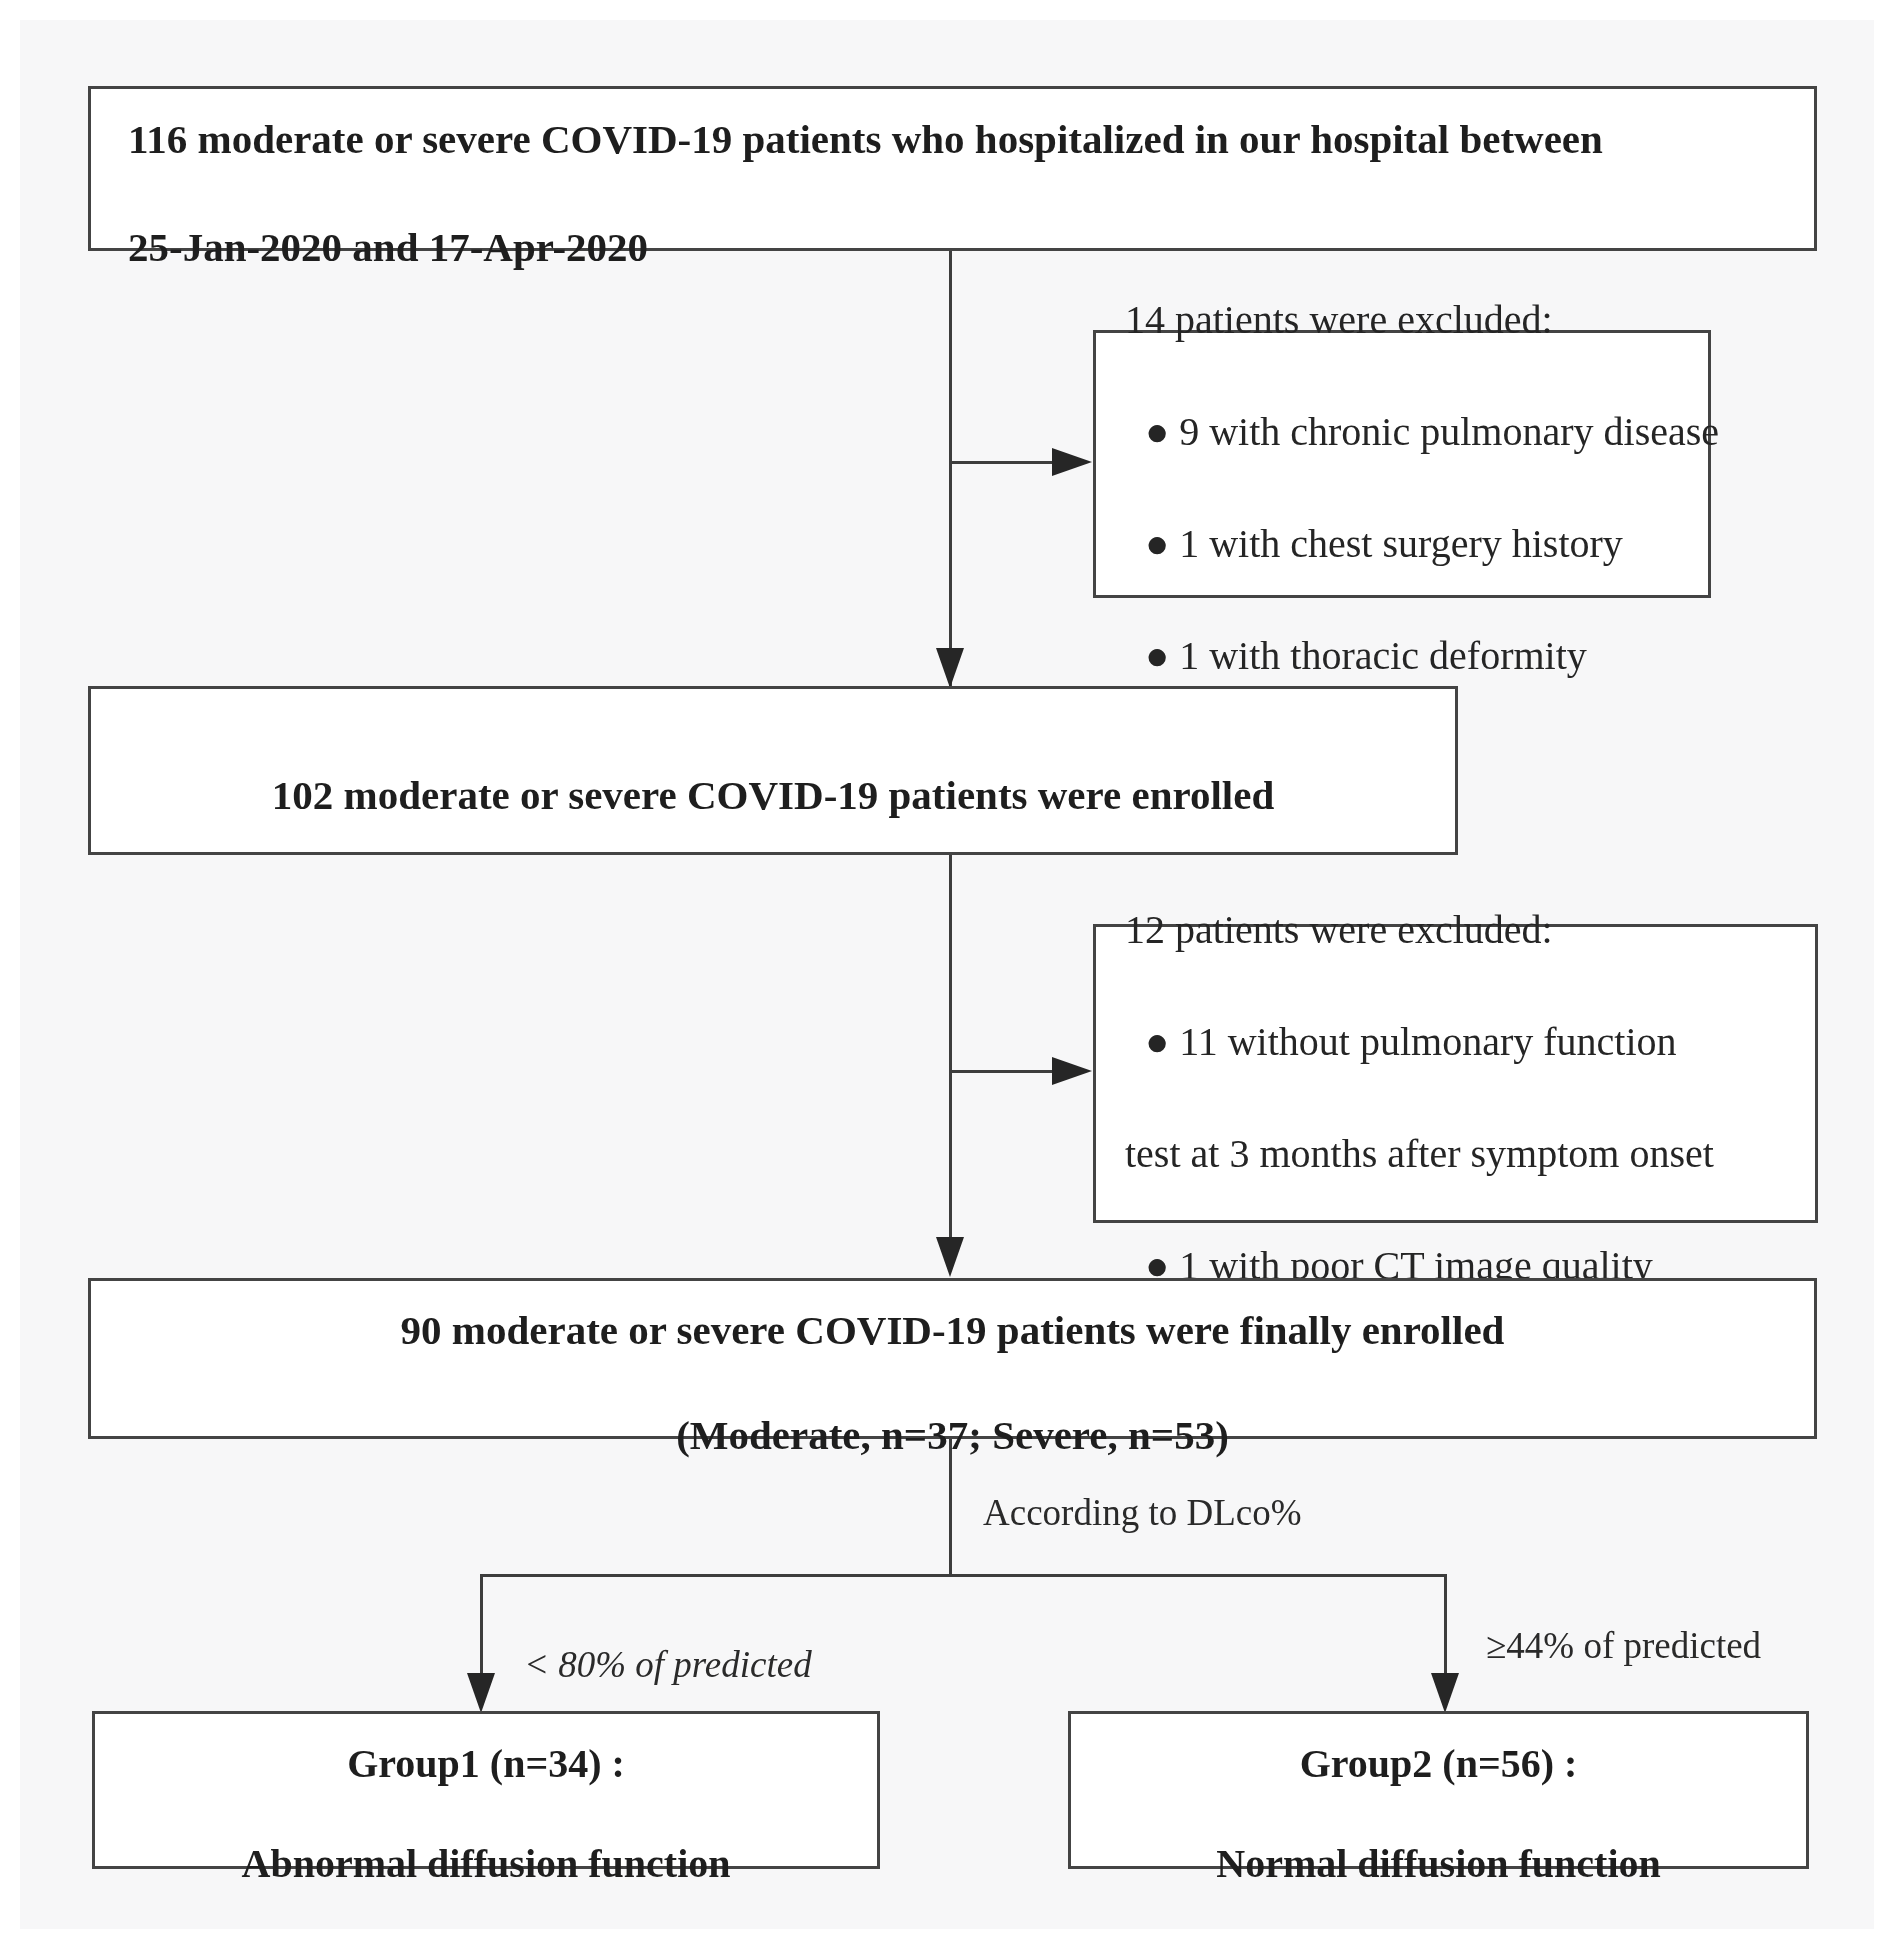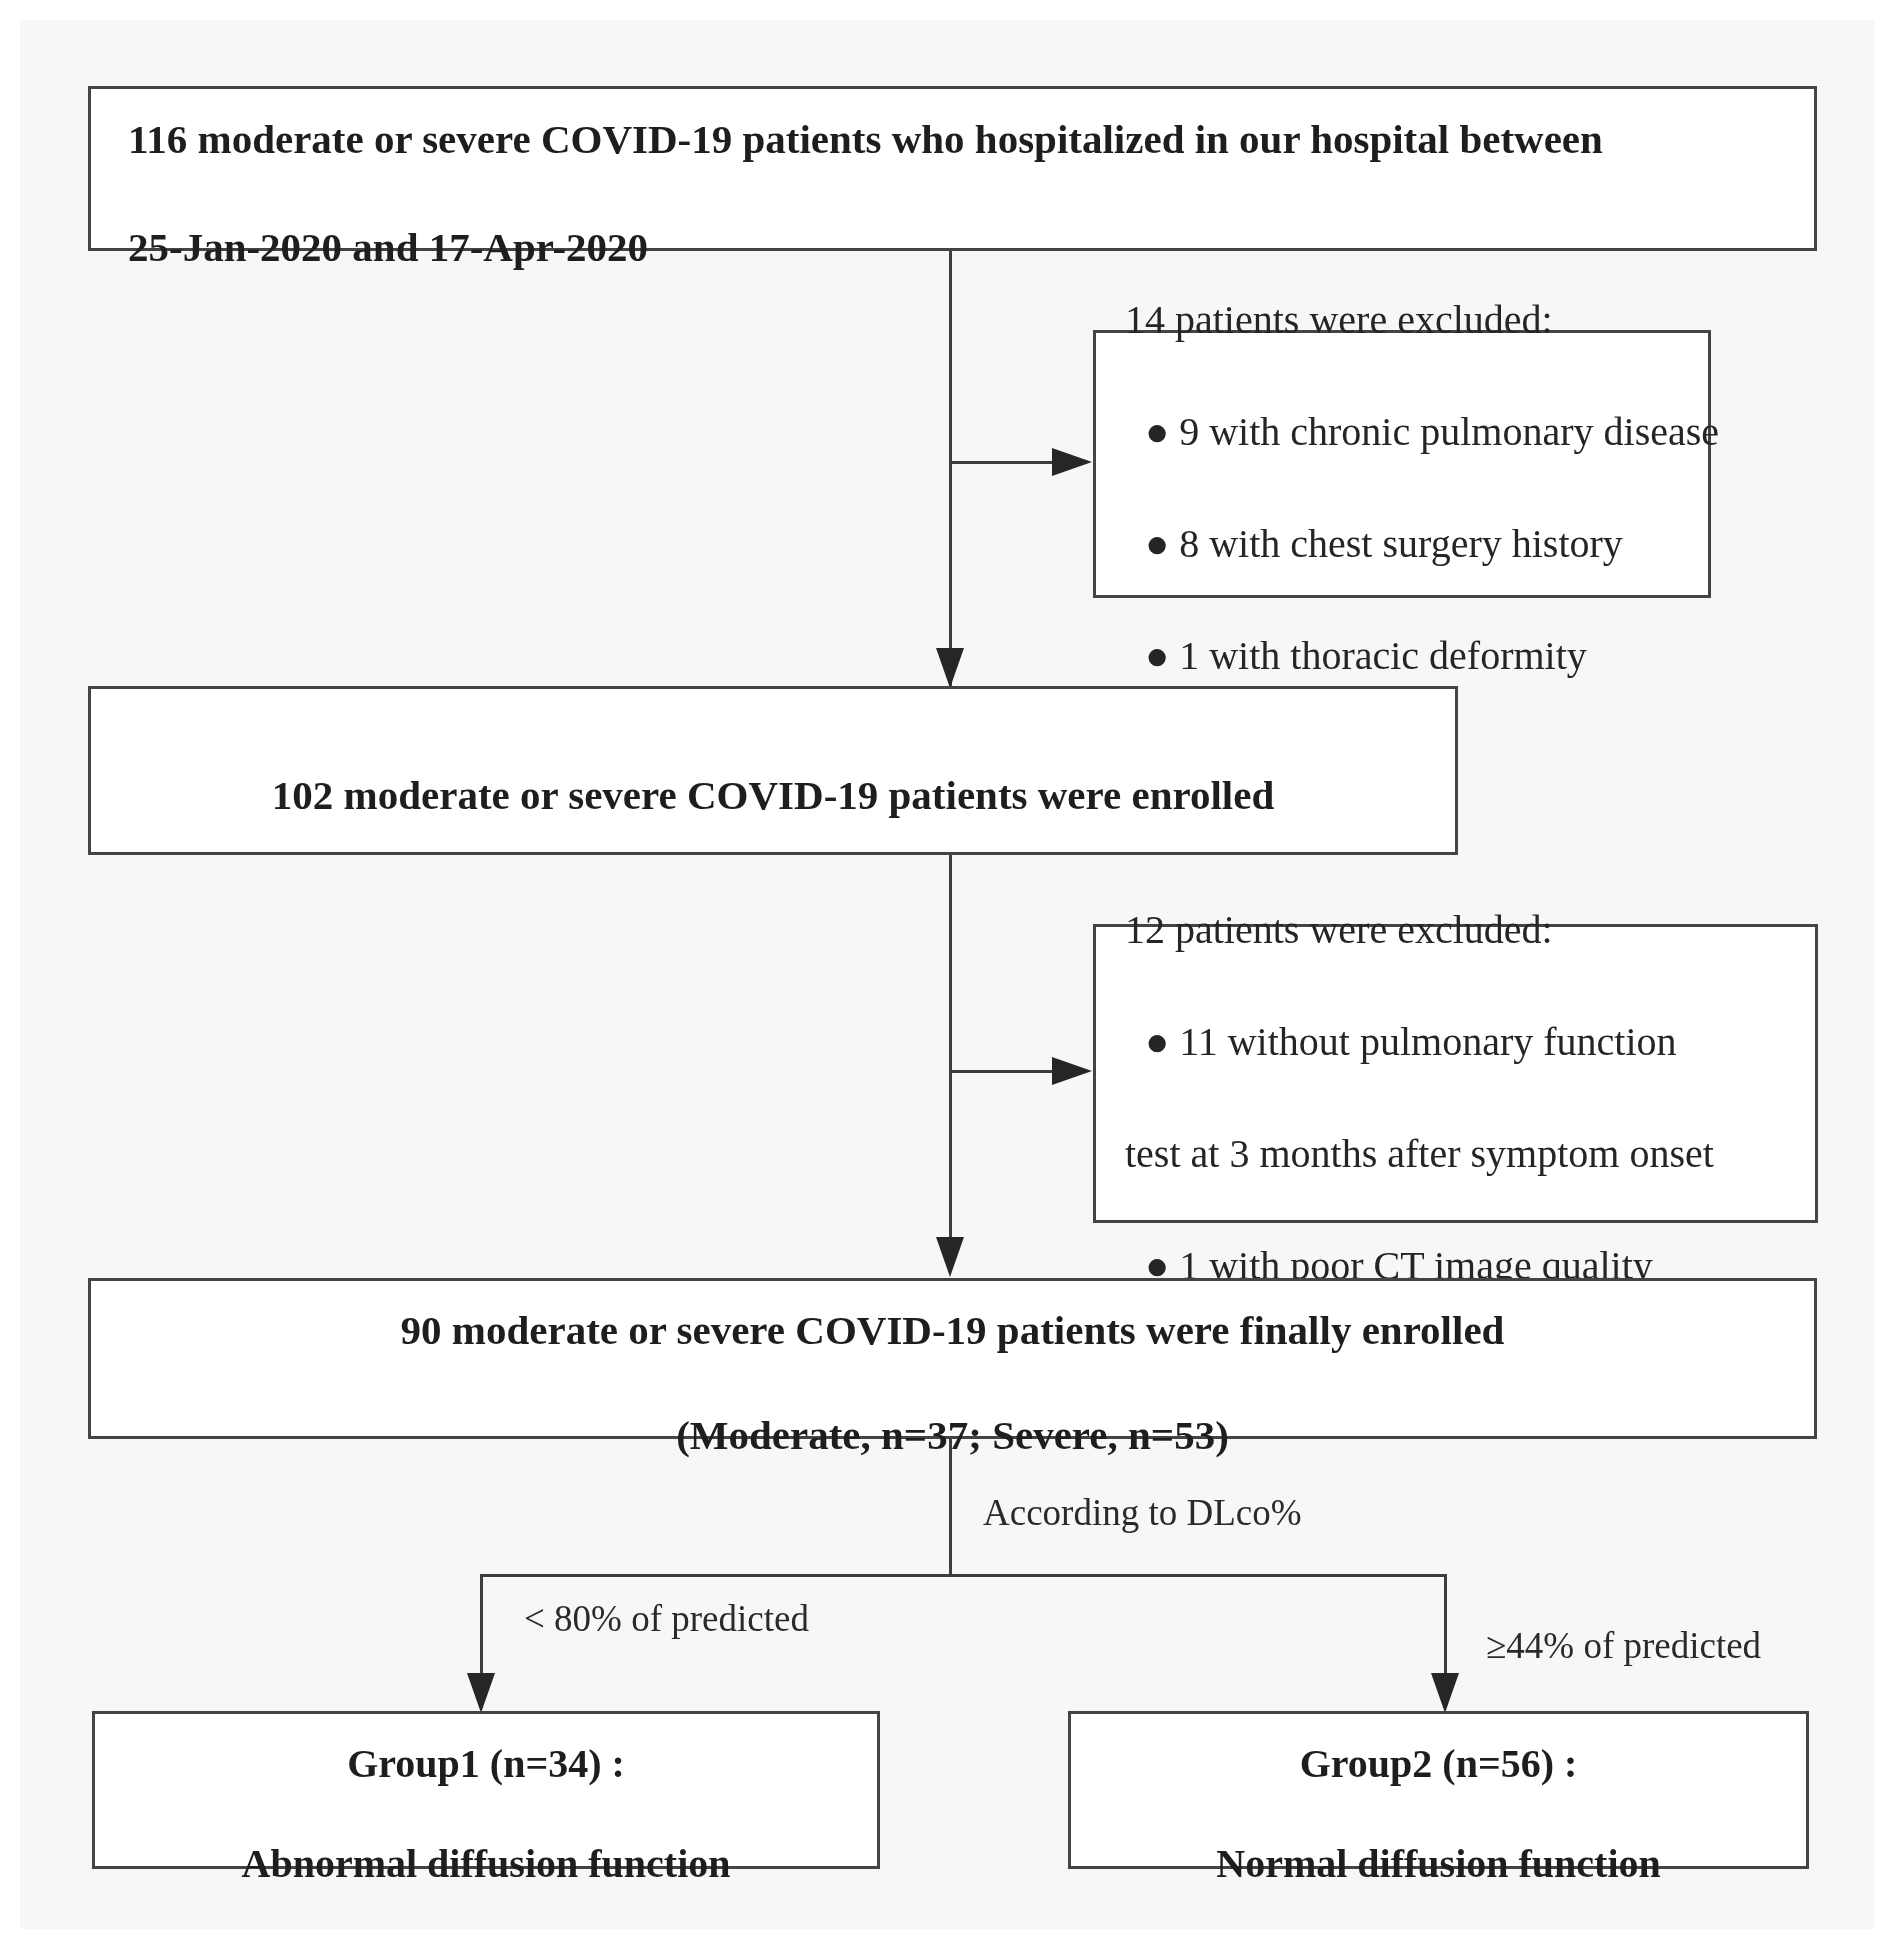--- a/index.html
+++ b/index.html
@@ -89,21 +89,21 @@
 
   <div class="vline" style="left:949px; top:251px; height:437px;"></div>
   <div class="arrow-down" style="left:936px; top:648px;"></div>
 
   <div class="hline" style="left:951px; top:461px; width:107px;"></div>
   <div class="arrow-right" style="left:1052px; top:448px;"></div>
 
   <div class="box excl" style="left:1093px; top:330px; width:618px; height:268px;">
     <div class="ln excl-text">14 patients were excluded:</div>
     <div class="ln excl-text bullet">● 9 with chronic pulmonary disease</div>
-    <div class="ln excl-text bullet">● 8 with chest surgery history</div>
+    <div class="ln excl-text bullet">● 1 with chest surgery history</div>
     <div class="ln excl-text bullet">● 1 with thoracic deformity</div>
   </div>
 
   <div class="box" style="left:88px; top:686px; width:1370px; height:169px;">
     <div class="ln main-text center">102 moderate or severe COVID-19 patients were enrolled</div>
   </div>
 
   <div class="vline" style="left:949px; top:855px; height:383px;"></div>
   <div class="arrow-down" style="left:936px; top:1237px;"></div>
 
@@ -123,21 +123,21 @@
   </div>
 
   <div class="vline" style="left:949px; top:1439px; height:138px;"></div>
 
   <div class="label" style="left:983px; top:1490px;">According to DLco%</div>
 
   <div class="hline" style="left:481px; top:1574px; width:965px;"></div>
 
   <div class="vline" style="left:480px; top:1574px; height:101px;"></div>
   <div class="arrow-down" style="left:467px; top:1673px;"></div>
-  <div class="label" style="left:524px; top:1596px;">&lt; 80% of predicted</div>
+  <div class="label" style="left:524px; top:1642px;font-style:italic;">&lt; 80% of predicted</div>
 
   <div class="vline" style="left:1444px; top:1574px; height:101px;"></div>
   <div class="arrow-down" style="left:1431px; top:1673px;"></div>
   <div class="label" style="left:1486px; top:1623px;">≥44% of predicted</div>
 
   <div class="box" style="left:92px; top:1711px; width:788px; height:158px;">
     <div class="ln group-text center">Group1 (n=34) :</div>
     <div class="ln group-text center">Abnormal diffusion function</div>
   </div>
 

